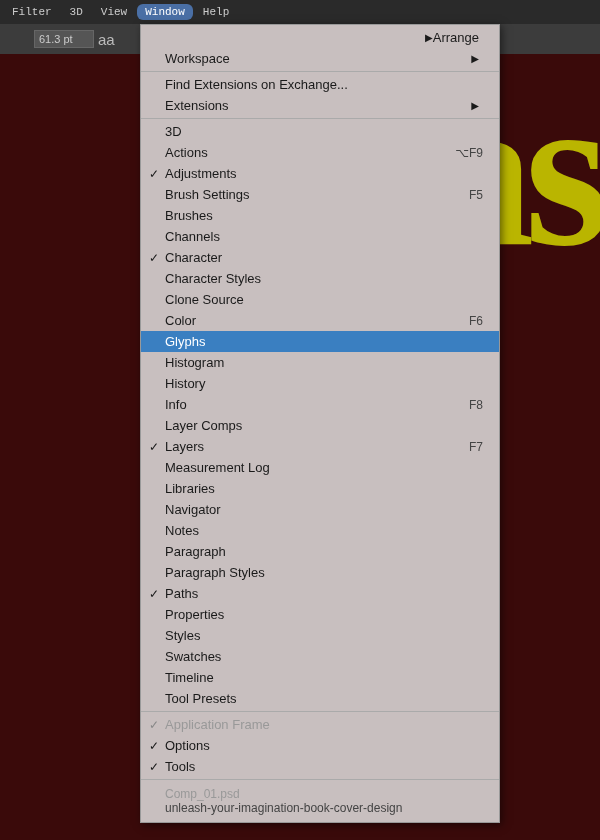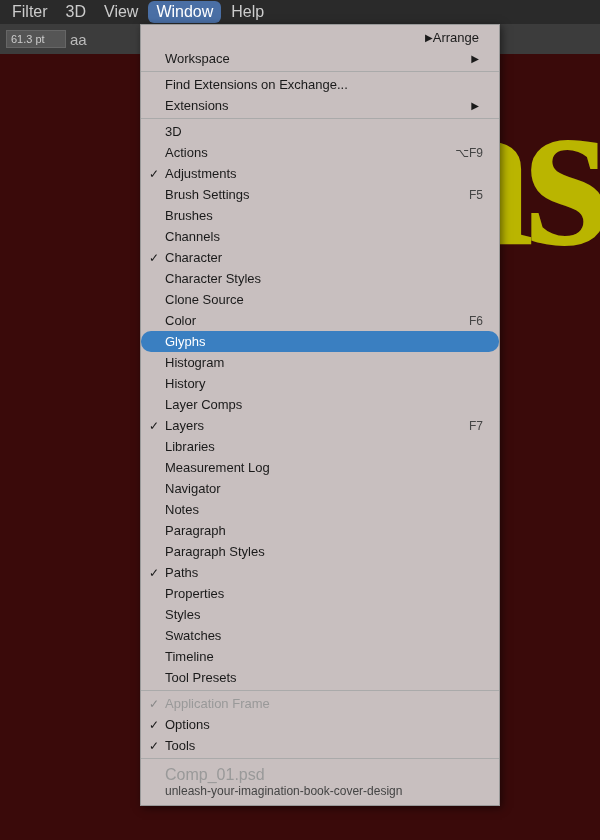--- a/index.html
+++ b/index.html
@@ -30,22 +30,23 @@
       background: #2a2a2a;
       display: flex;
       align-items: center;
       padding: 0 4px;
       gap: 2px;
       z-index: 10;
     }
     .menu-bar-item {
       padding: 2px 8px;
       color: #cccccc;
-      font-size: 16px;
+      font-size: 11px;
       cursor: pointer;
+      font-family: Liberation Mono, monospace;
     }
     .menu-bar-item.active {
       background: #4a6fa5;
       color: white;
       border-radius: 6px;
     }
 
     
     .toolbar {
       position: absolute;
@@ -60,20 +61,21 @@
       z-index: 5;
     }
     .toolbar-input {
       background: #555;
       border: 1px solid #666;
       color: #ccc;
       font-size: 11px;
       padding: 1px 4px;
       width: 60px;
       height: 18px;
+      margin-left: 28px;
     }
     .toolbar-label {
       color: #bbb;
       font-size: 15px;
     }
 
     
     .bg-text {
       position: absolute;
       top: 60px;
@@ -111,21 +113,20 @@
       padding: 3px 16px 3px 24px;
       color: #1a1a1a;
       font-size: 13px;
       cursor: pointer;
       position: relative;
       white-space: nowrap;
     }
     .menu-item.highlighted {
       background: #3a7fc1;
       color: white;
-      border-radius: 10px;
     }
     .menu-item.disabled {
       color: #999;
       cursor: default;
     }
     .menu-item .checkmark {
       position: absolute;
       left: 8px;
       font-size: 12px;
     }
@@ -151,21 +152,21 @@
     .menu-file-section {
       padding: 4px 0;
     }
     .menu-file-item {
       display: flex;
       flex-direction: column;
       padding: 3px 16px 3px 24px;
       cursor: pointer;
     }
     .menu-file-item .file-name {
-      font-size: 16px;
+      font-size: 12px;
       color: #999;
     }
     .menu-file-item .file-path {
       font-size: 12px;
       color: #444;
     }
   </style>
 </head>
 <body>
 
@@ -248,32 +249,36 @@
     <div class="menu-item highlighted">
       <span>Glyphs</span>
     </div>
     <div class="menu-item">
       <span>Histogram</span>
     </div>
     <div class="menu-item">
       <span>History</span>
     </div>
     <div class="menu-item">
+      <span>Info</span>
+      <span class="shortcut">F8</span>
+    </div>
+    <div class="menu-item">
       <span>Layer Comps</span>
     </div>
     <div class="menu-item">
       <span class="checkmark">✓</span>
       <span>Layers</span>
       <span class="shortcut">F7</span>
     </div>
     <div class="menu-item">
+      <span>Measurement Log</span>
+    </div>
+    <div class="menu-item">
       <span>Libraries</span>
-    </div>
-    <div class="menu-item">
-      <span>Measurement Log</span>
     </div>
     <div class="menu-item">
       <span>Navigator</span>
     </div>
     <div class="menu-item">
       <span>Notes</span>
     </div>
     <div class="menu-item">
       <span>Paragraph</span>
     </div>

